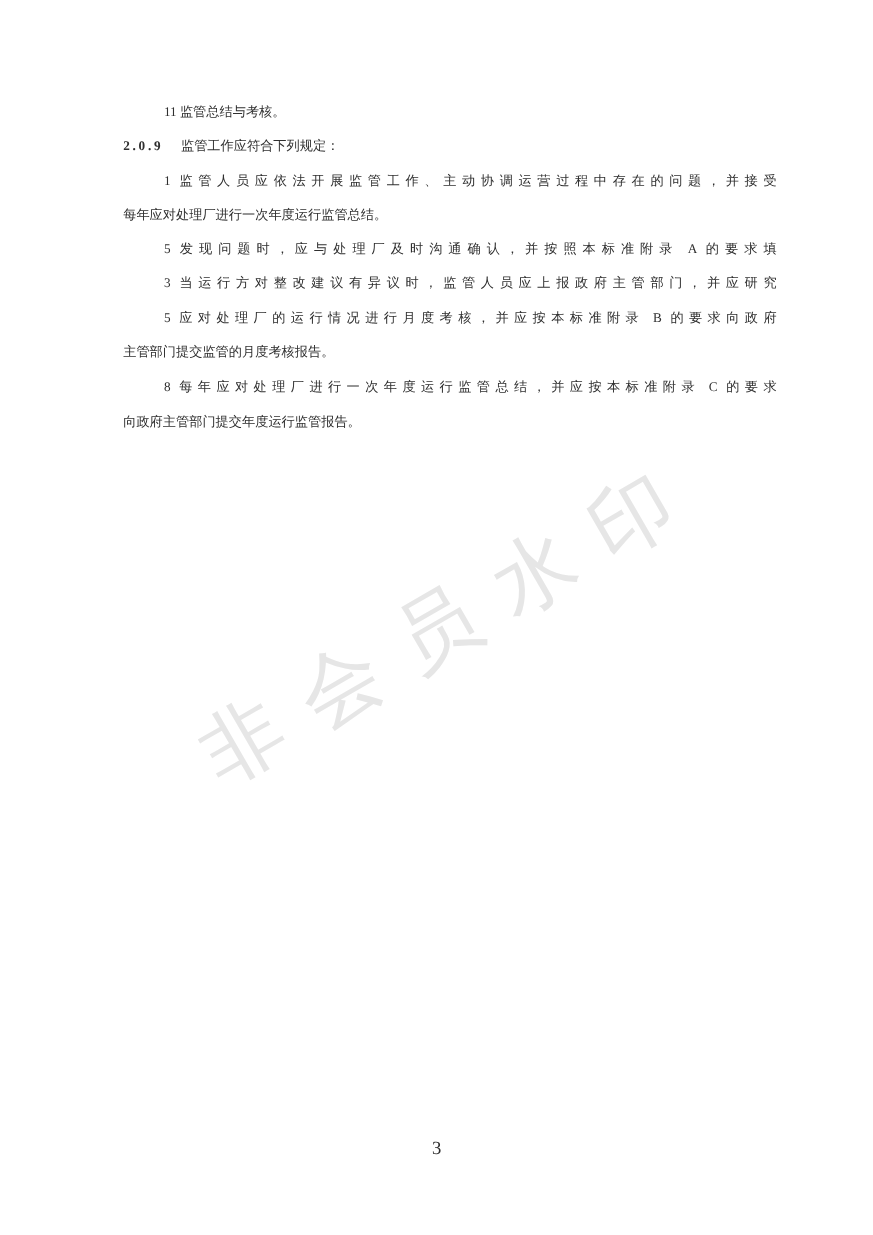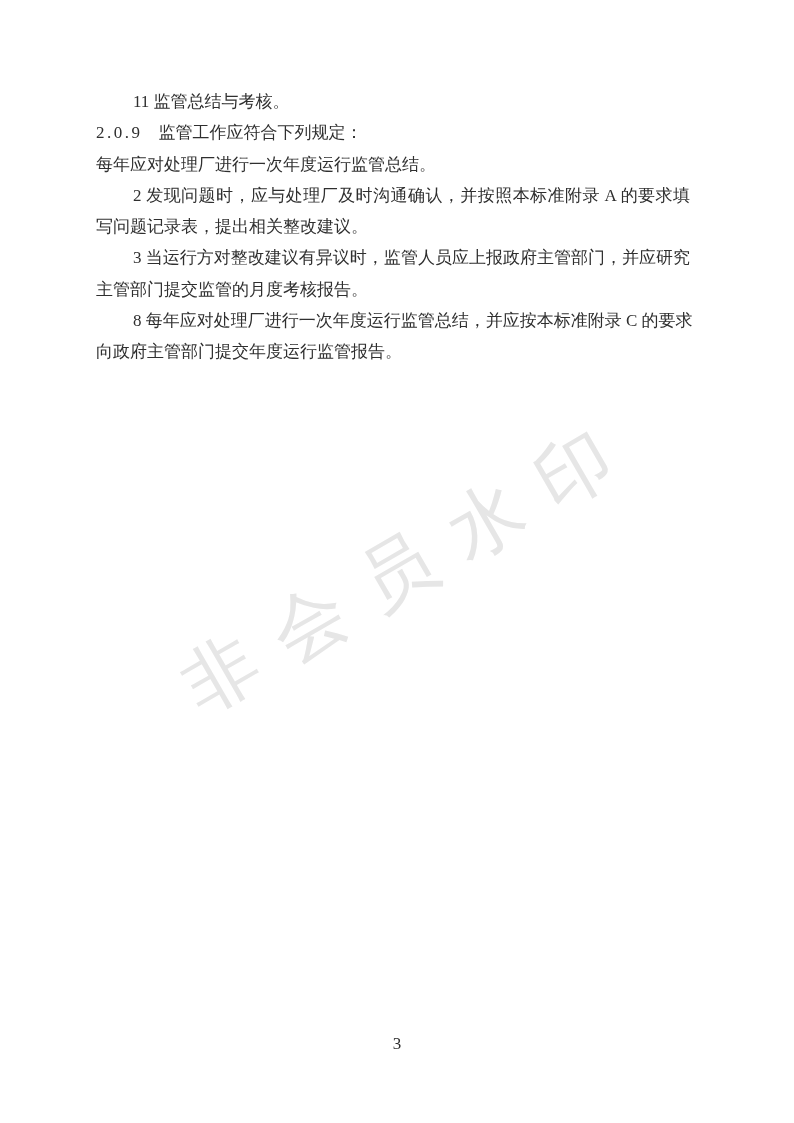--- a/index.html
+++ b/index.html
@@ -23,41 +23,41 @@
     transform: translate(-50%, -50%) rotate(-30deg);
     font-size: 74px;
     letter-spacing: 28px;
     color: #e6e6e6;
     white-space: nowrap;
     user-select: none;
     pointer-events: none;
   }
   .content {
     position: absolute;
-    left: 96px;
+    left: 112px;
     top: 86px;
     width: 594px;
-    font-size: 17px;
+    font-size: 12px;
     line-height: 31.3px;
   }
   .line {
     height: 31.3px;
     white-space: nowrap;
     overflow: visible;
   }
   .indent {
     text-indent: 37px;
   }
   .just {
     text-align: justify;
     text-align-last: justify;
     text-justify: inter-character;
   }
   .clause-num {
-    font-weight: normal;
+    font-weight: bold;
     letter-spacing: 2.5px;
     margin-right: 16px;
     margin-top: 20px;
   }
   .pagenum {
     position: absolute;
     top: 1034px;
     left: 0;
     width: 100%;
     text-align: center;
@@ -73,31 +73,32 @@
   <div class="watermark">非会员水印</div>
 
   <div class="content">
 
     <div class="line indent">11 监管总结与考核。</div>
 
     <div class="line">
       <span class="clause-num">2.0.9</span><span>监管工作应符合下列规定：</span>
     </div>
 
+    <div class="line indent just">1 监管人员应依法开展监管工作、主动协调运营过程中存在的问题，并接受</div>
 
     <div class="line">每年应对处理厂进行一次年度运行监管总结。</div>
 
-    <div class="line indent just">2 发现问题时，应与处理厂及时沟通确认，并按照本标准附录 A 的要求填</div>
+    <div class="line indent just">5 发现问题时，应与处理厂及时沟通确认，并按照本标准附录 A 的要求填</div>
 
-    <div class="line">写问题记录表，提出相关整改建议。</div>
 
     <div class="line indent just">3 当运行方对整改建议有异议时，监管人员应上报政府主管部门，并应研究</div>
 
 
 
+    <div class="line indent just">5 应对处理厂的运行情况进行月度考核，并应按本标准附录 B 的要求向政府</div>
 
     <div class="line">主管部门提交监管的月度考核报告。</div>
 
     <div class="line indent just">8 每年应对处理厂进行一次年度运行监管总结，并应按本标准附录 C 的要求</div>
 
     <div class="line">向政府主管部门提交年度运行监管报告。</div>
 
   </div>
 
   <div class="pagenum">3</div>

